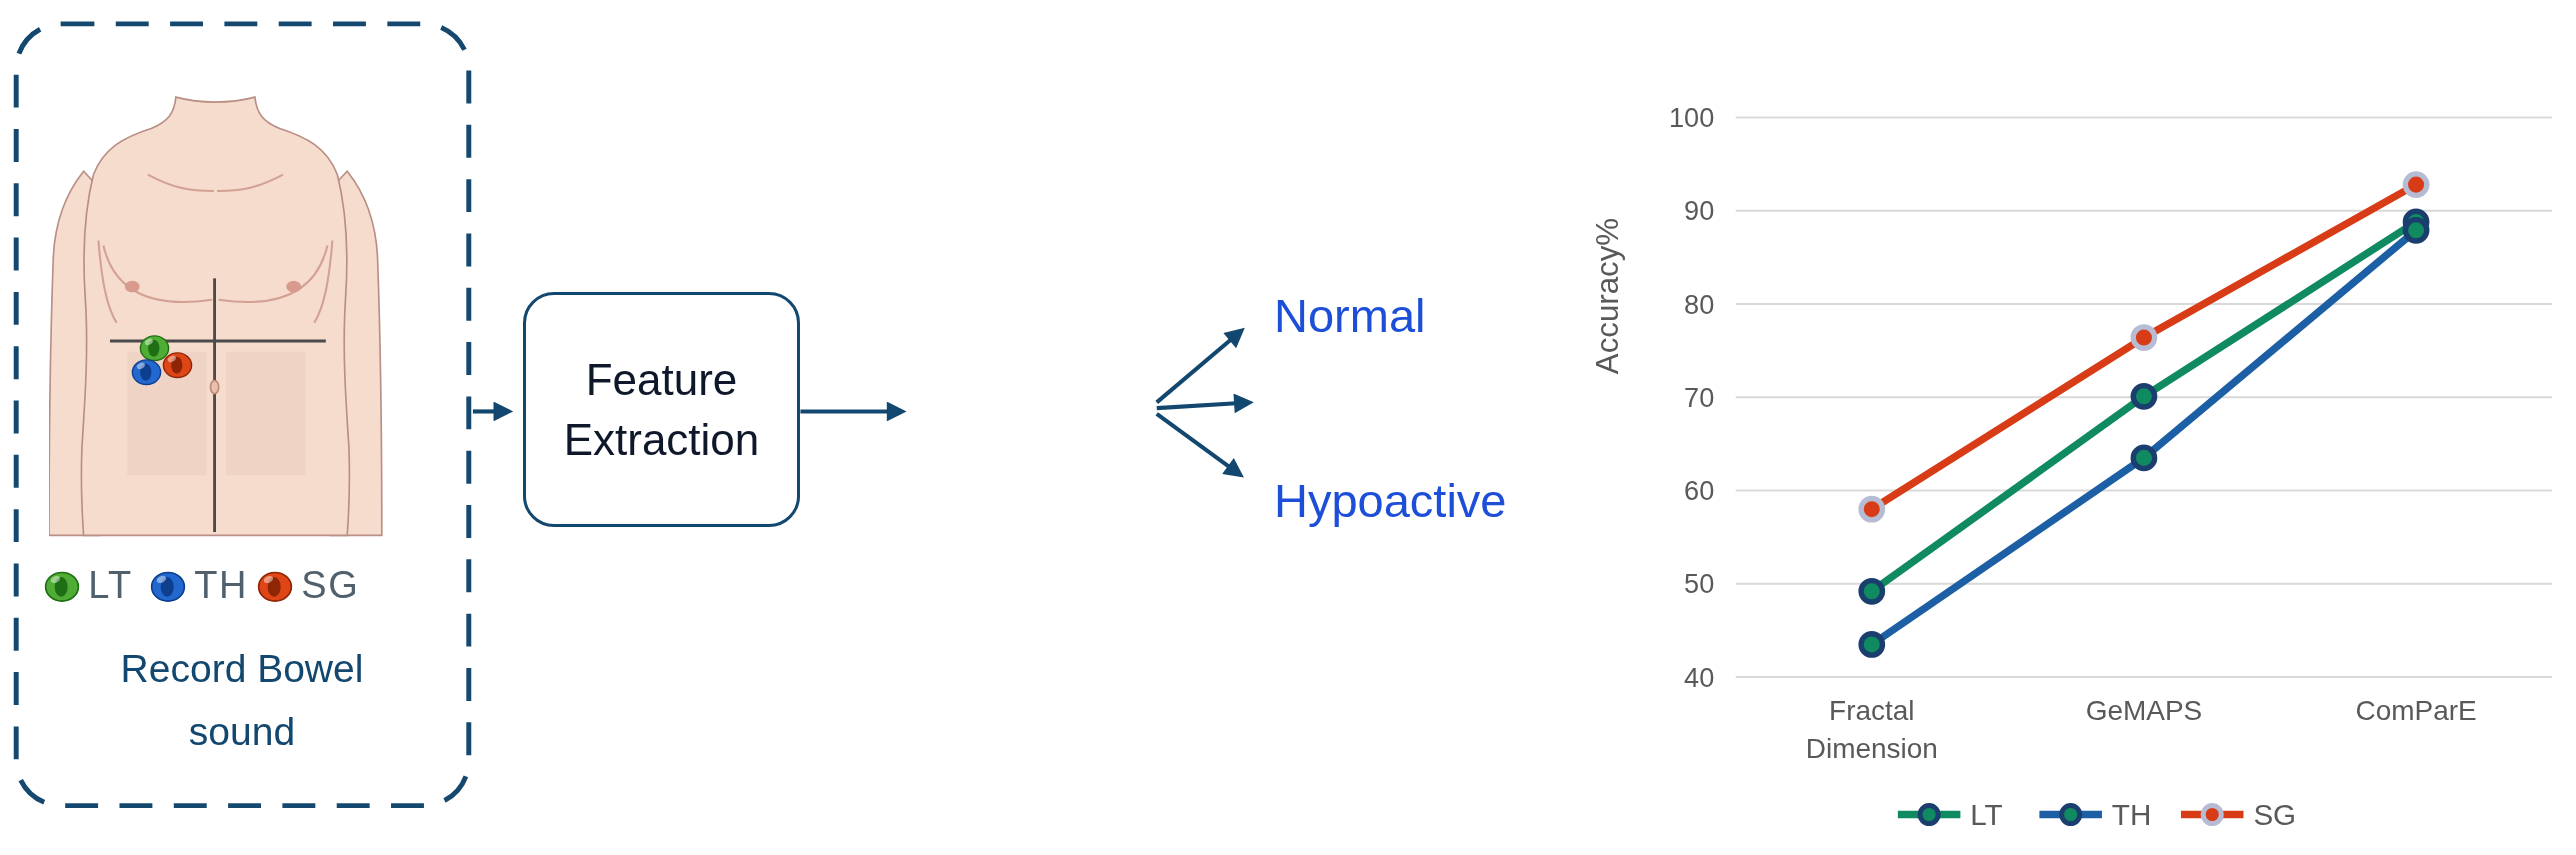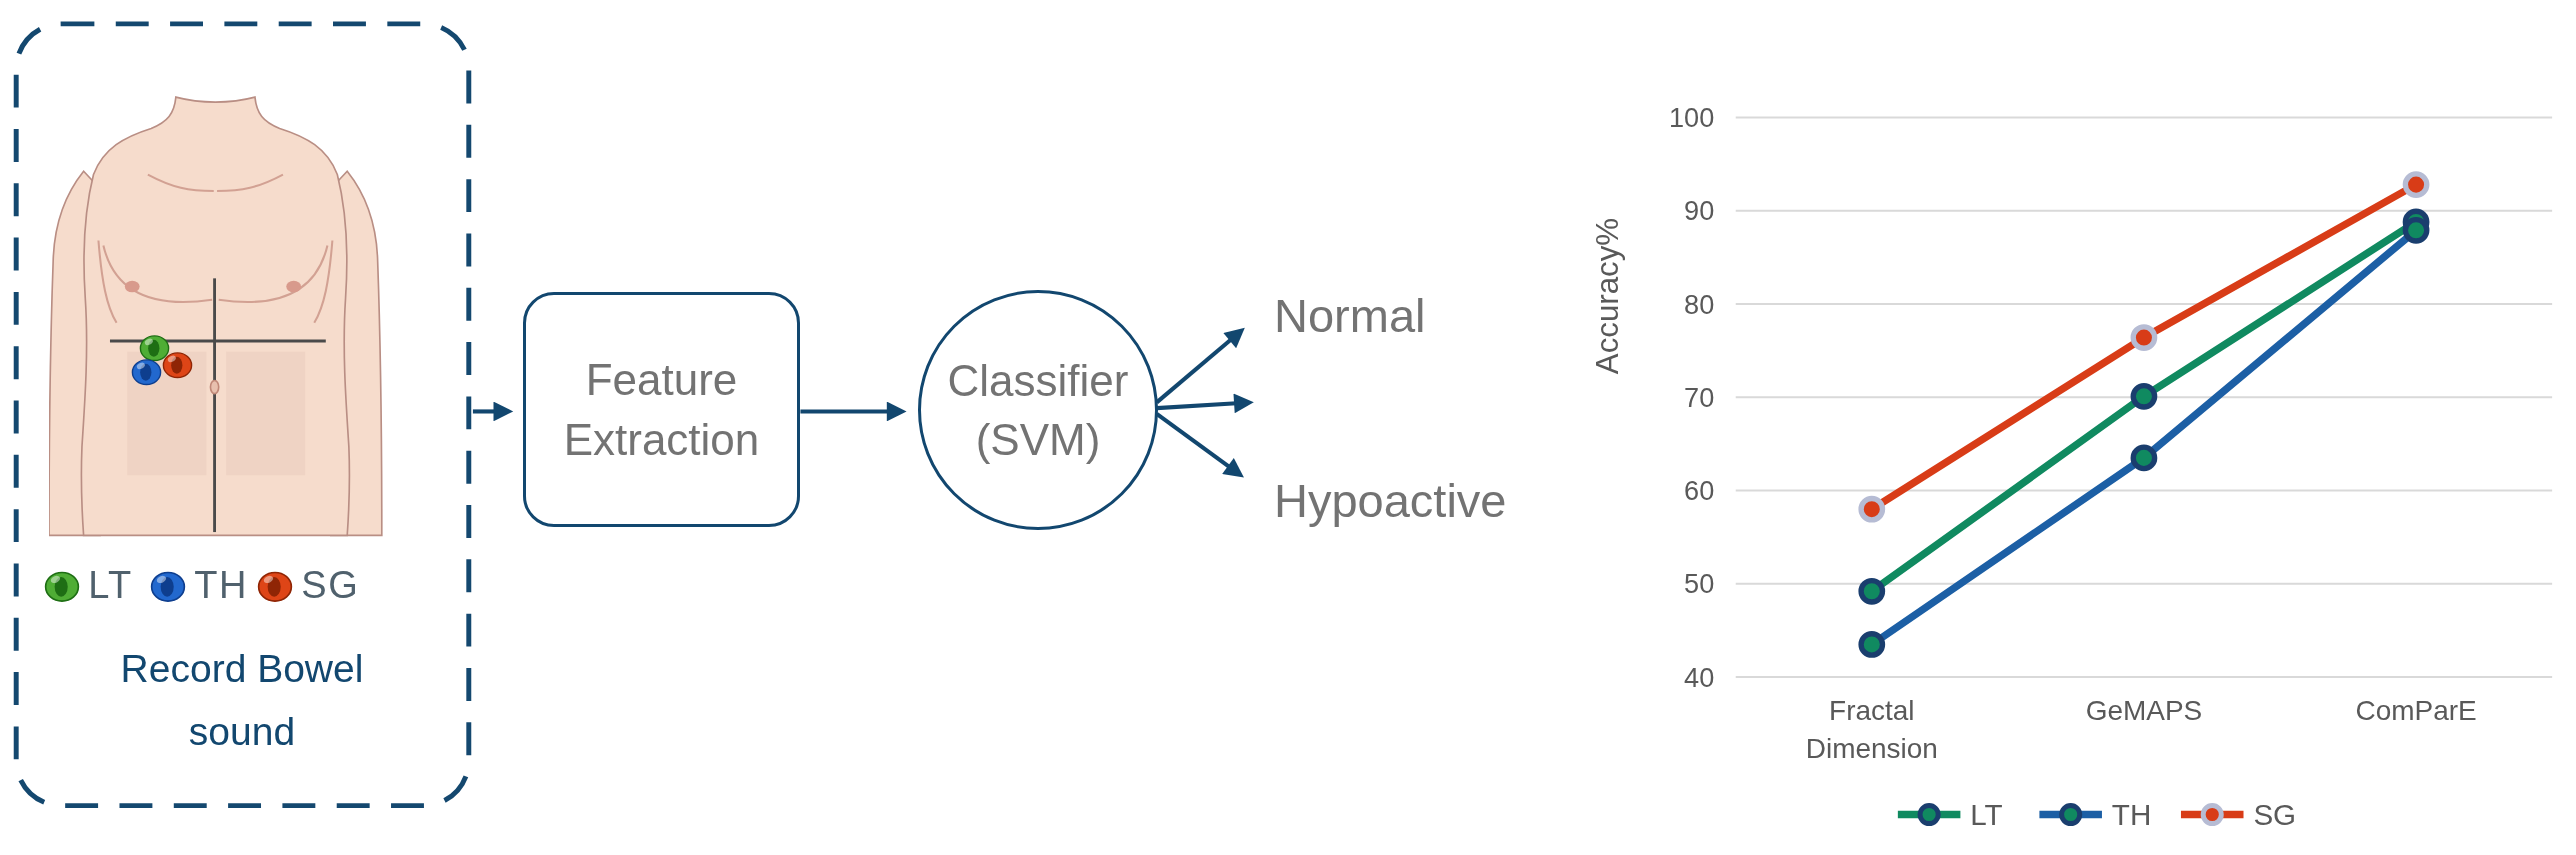--- a/index.html
+++ b/index.html
@@ -3,33 +3,33 @@
 <meta charset="utf-8">
 <style>
   html,body{margin:0;padding:0;background:#ffffff;}
   #canvas{
     position:relative;width:2576px;height:855px;background:#ffffff;overflow:hidden;
     font-family:"Liberation Sans",sans-serif;
   }
   #connectors{position:absolute;left:0;top:0;z-index:1;}
   .shape{position:absolute;z-index:2;background:#ffffff;box-sizing:border-box;
          display:flex;flex-direction:column;align-items:center;justify-content:center;}
-  .navy-text{color:#737373;gap:6px;}
+  .navy-text{color:#0f172a;gap:6px;}
   #record-box{position:absolute;left:13px;top:21.4px;width:458px;height:787px;z-index:2;}
   #torso-svg{position:absolute;left:36px;top:30px;}
   .bead{position:absolute;z-index:3;line-height:0;}
   .sensor-item{position:absolute;display:flex;align-items:center;gap:8.2px;z-index:3;}
   .sensor-label{font-size:38px;color:#50616D;letter-spacing:1.6px;}
   #record-title{position:absolute;left:0;top:616px;width:100%;text-align:center;
                 font-size:39px;line-height:63px;color:#12476F;}
   #feature-box{left:523px;top:292px;width:277px;height:235px;border:3.3px solid #12476F;border-radius:31px;
                font-size:44px;line-height:54px;text-align:center;}
   #classifier-circle{left:918px;top:290px;width:240px;height:240px;border:3.3px solid #12476F;border-radius:50%;
                      font-size:44px;line-height:53px;text-align:center;}
-  .output-label{position:absolute;left:1274px;transform:translateY(-50%);font-size:47px;color:#737373;z-index:2;white-space:nowrap;}
+  .output-label{position:absolute;left:1274px;transform:translateY(-50%);font-size:47px;color:#1d4ed8;z-index:2;white-space:nowrap;}
   #chart{position:absolute;left:1581px;top:49px;width:995px;height:806px;z-index:2;}
   #chart svg text{font-family:"Liberation Sans",sans-serif;}
 </style>
 </head>
 <body>
 
 <div id="canvas">
 
   <svg id="connectors" width="2576" height="855" viewBox="0 0 3129 1039">
     <defs>
@@ -117,24 +117,20 @@
       <div>Record Bowel</div>
       <div>sound</div>
     </div>
   </div>
 
   <div id="feature-box" class="shape navy-text">
     <div>Feature</div>
     <div>Extraction</div>
   </div>
 
-  <div id="classifier-circle" class="shape navy-text">
-    <div>Classifier</div>
-    <div>(SVM)</div>
-  </div>
 
   <div class="output-label" style="top:315px">Normal</div>
   <div class="output-label" style="top:500px">Hypoactive</div>
 
   <div id="chart"><svg width="995" height="806" viewBox="0 0 1209 979">
         <line x1="188" x2="1180" y1="763" y2="763" stroke="#D9D9D9" stroke-width="2.5"></line>
         <text x="162" y="763" text-anchor="end" dy="0.35em" font-size="33" fill="#595959">40</text>
         <line x1="188" x2="1180" y1="649.6666666666666" y2="649.6666666666666" stroke="#D9D9D9" stroke-width="2.5"></line>
         <text x="162" y="649.6666666666666" text-anchor="end" dy="0.35em" font-size="33" fill="#595959">50</text>
         <line x1="188" x2="1180" y1="536.3333333333334" y2="536.3333333333334" stroke="#D9D9D9" stroke-width="2.5"></line>

